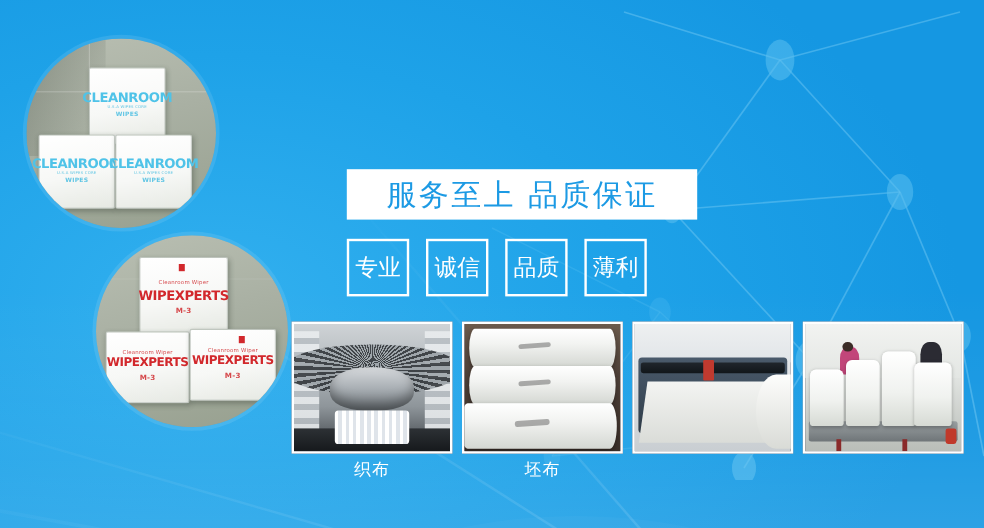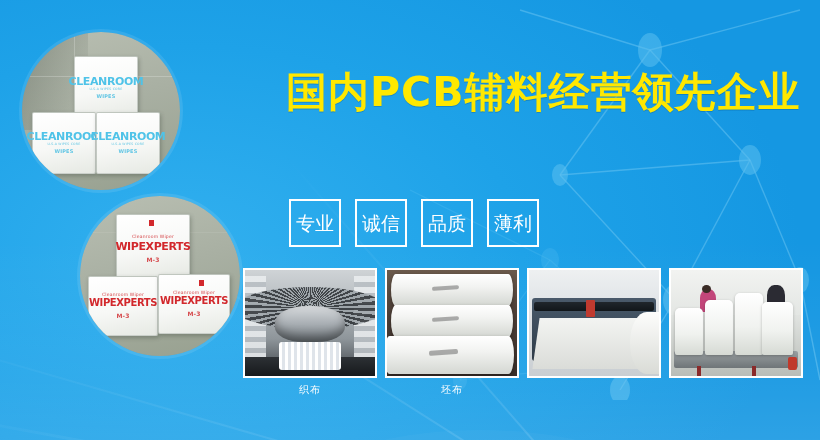--- a/index.html
+++ b/index.html
@@ -203,21 +203,21 @@
     border: 2px solid #ffffff;
     box-sizing: border-box;
     overflow: hidden;
     position: relative;
     background: #556;
   }
   .thumb-caption {
     margin-top: 7px;
     text-align: center;
     color: #ffffff;
-    font-size: 10px;
+    font-size: 14px;
     letter-spacing: 1px;
     line-height: 1;
   }
 
   
   .km-bg {
     position: absolute; inset: 0;
     background: linear-gradient(180deg, #cfd3d6 0%, #b6bcc0 30%, #8e959a 65%, #3a3f44 100%);
   }
   .km-ring {
@@ -470,22 +470,24 @@
     </div>
 
     <div class="pack" style="left:78px; top:78px; width:70px; height:58px;">
       <div class="pack-dot" style="left:40px;"></div>
       <div class="pack-sub w" style="font-size:4.5px;">Cleanroom Wiper</div>
       <div class="pack-brand brand-wipexperts" style="font-size:10px;">WIPEXPERTS</div>
       <div class="pack-sub w" style="font-size:6px;font-weight:bold;margin-top:3px;">M-3</div>
     </div>
   </div>
 
-  <div class="headline">国内PCB辅料经营领先企业</div>
-
+
+  <div class="subtitle-bar">
+    <span class="subtitle-text">服务至上 品质保证</span>
+  </div>
 
   <div class="tags">
     <div class="tag">
       <span>专业</span>
     </div>
     <div class="tag">
       <span>诚信</span>
     </div>
     <div class="tag">
       <span>品质</span>

